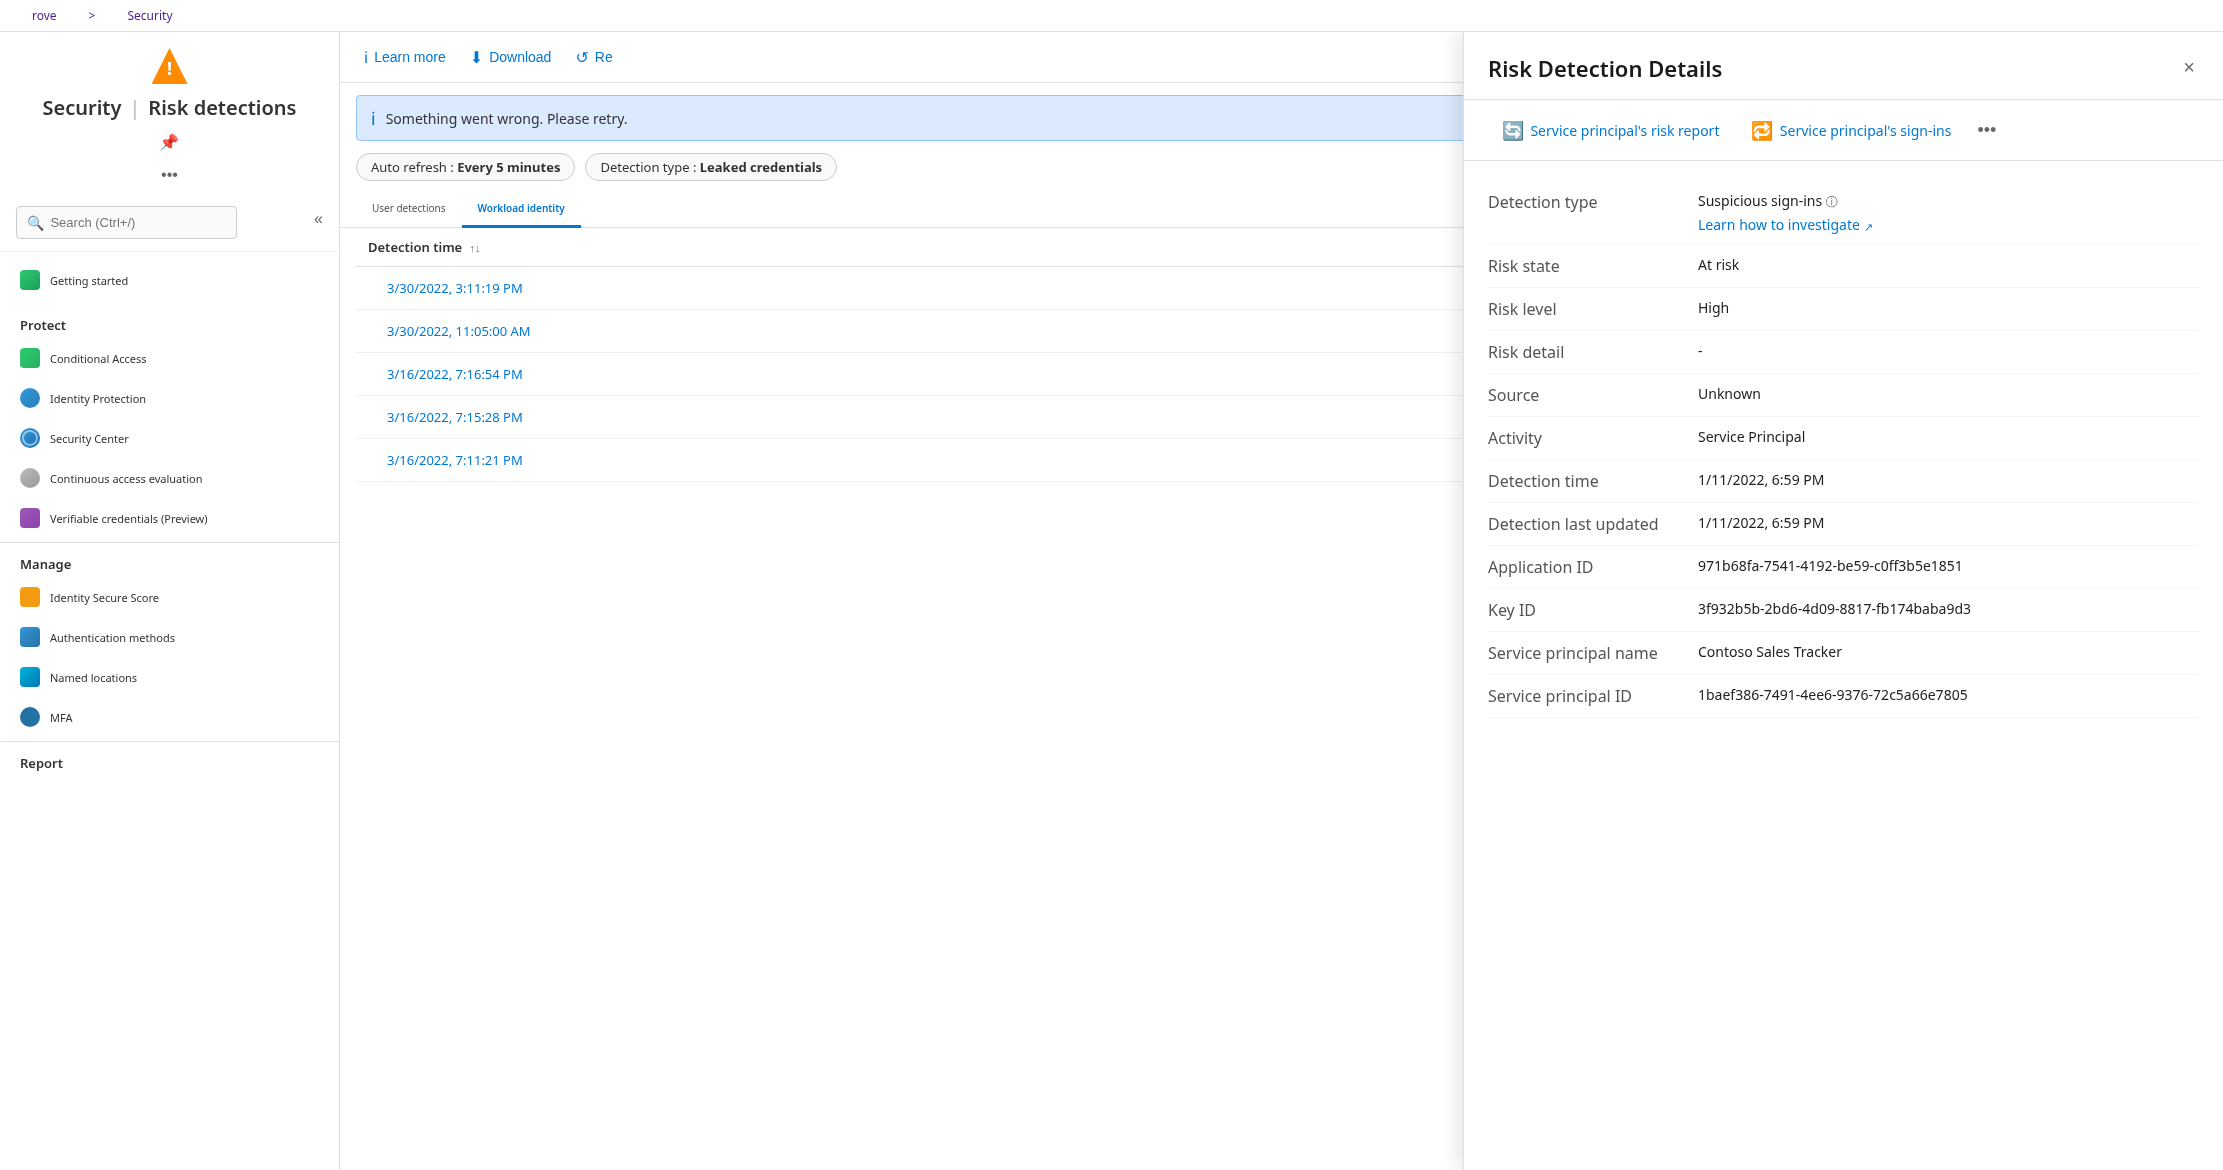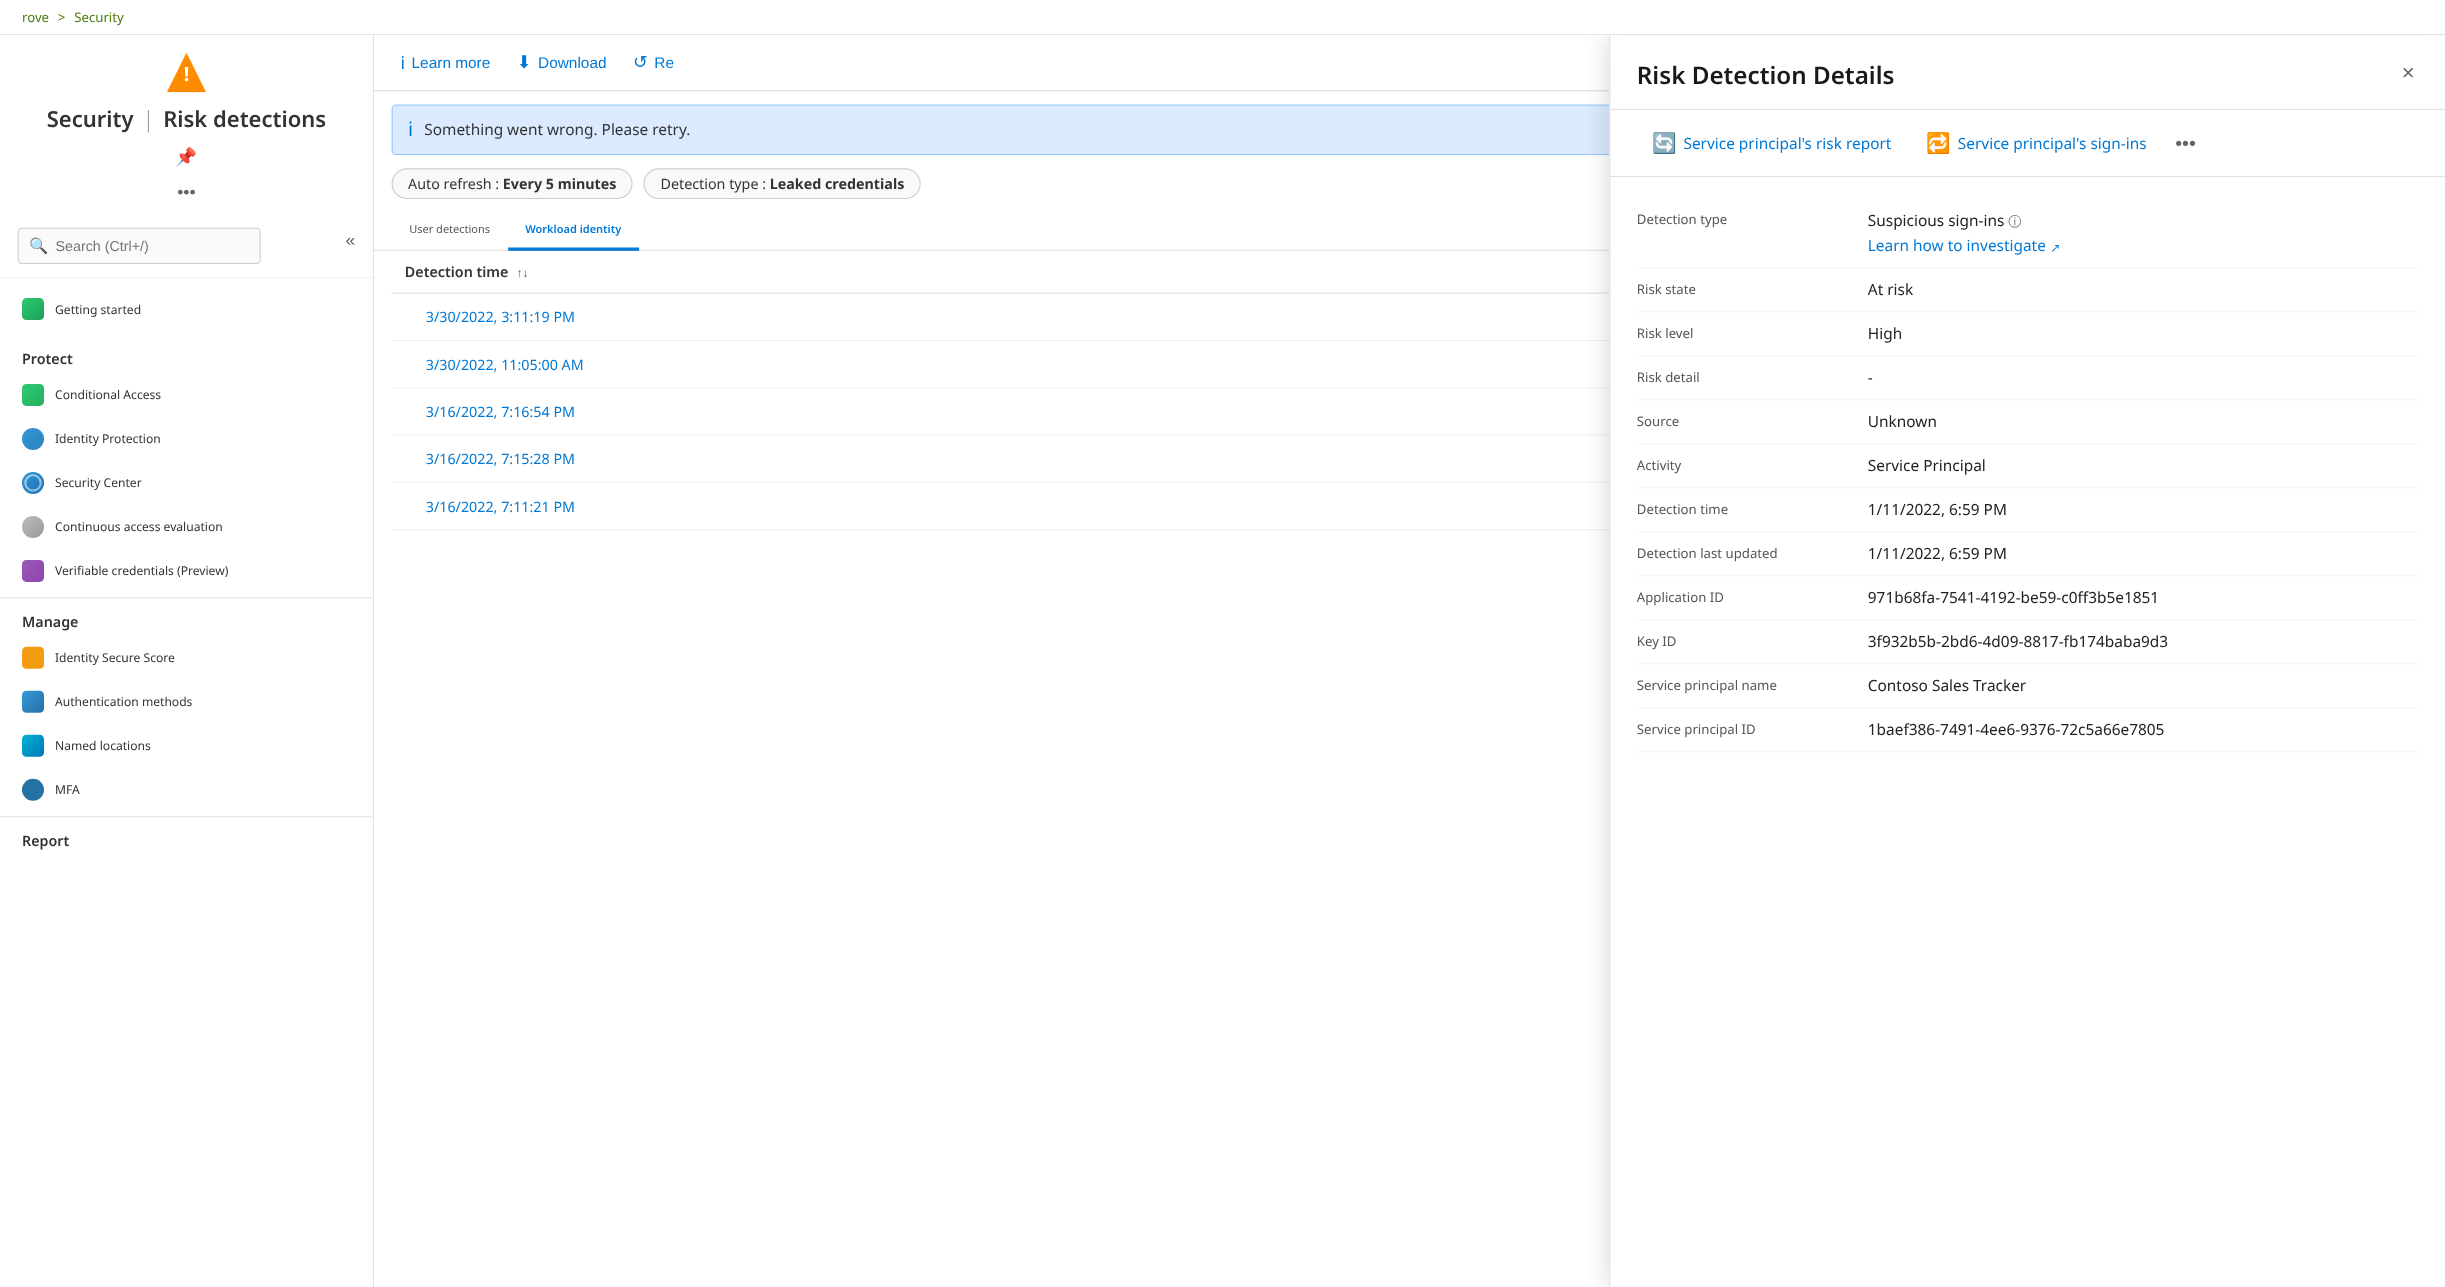--- a/index.html
+++ b/index.html
@@ -9,21 +9,21 @@
     .breadcrumb-bar {
       height: 32px;
       background: #fff;
       border-bottom: 1px solid #e0e0e0;
       display: flex;
       align-items: center;
       padding: 0 16px;
       font-size: 12px;
       color: #0078d4;
     }
-    .breadcrumb-bar span { color: #4d7c0f; margin: 0 4px; text-align: right; }
+    .breadcrumb-bar span { color: #4c1d95; margin: 0 16px; text-align: right; }
 
     
     .main-layout {
       display: flex;
       height: calc(100vh - 32px);
     }
 
     
     .sidebar {
       width: 340px;
@@ -306,21 +306,21 @@
     }
     .detail-row {
       display: flex;
       padding: 10px 0;
       border-bottom: 1px solid #f5f5f5;
       align-items: flex-start;
     }
     .detail-label {
       width: 210px;
       min-width: 210px;
-      font-size: 12px;
+      font-size: 16px;
       color: #555;
     }
     .detail-value {
       flex: 1;
       font-size: 14px;
       color: #222;
     }
     .detail-value a { color: #0078d4; text-decoration: none; display: flex; align-items: flex-end; gap: 4px; }
     .icon-getting-started { background: linear-gradient(135deg, #2ecc71, #1a9e5a); border-radius: 4px; }
   </style>

